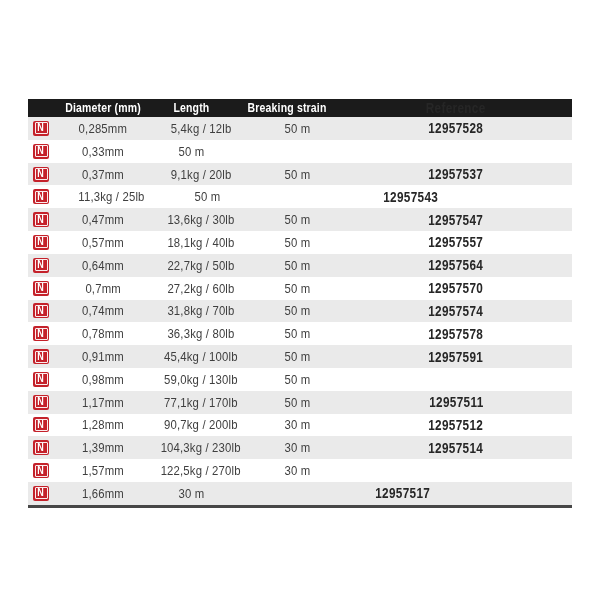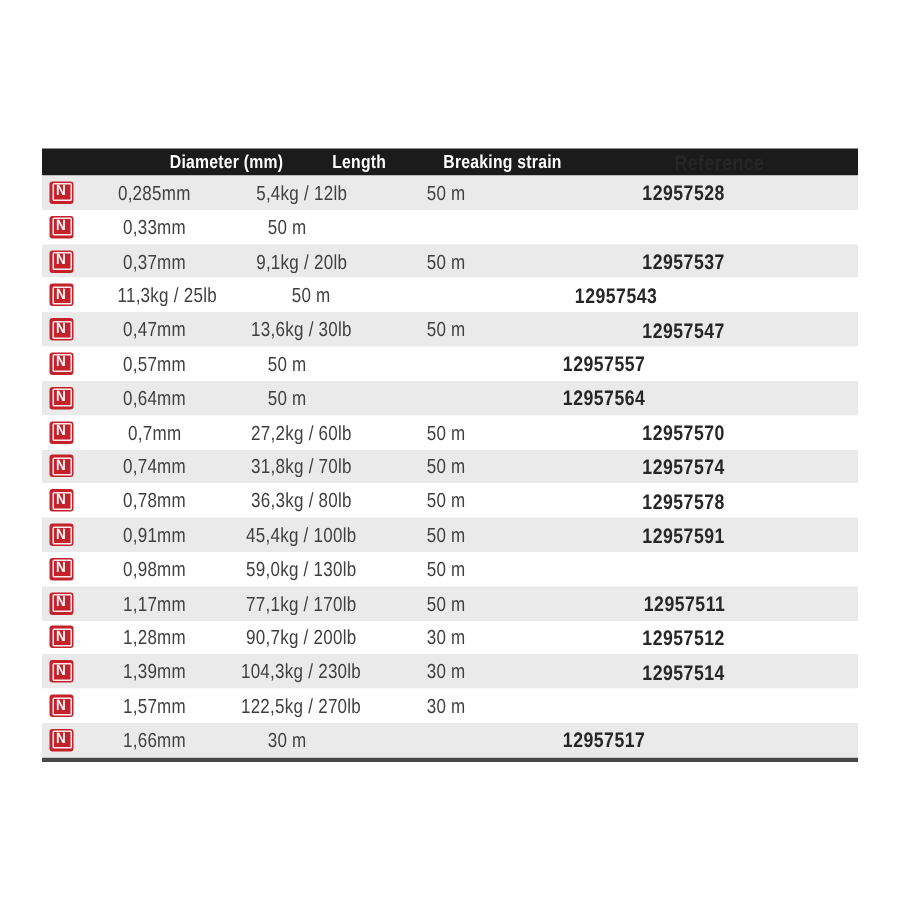--- a/index.html
+++ b/index.html
@@ -22,21 +22,20 @@
     left: 28px;
     top: 99px;
     width: 544px;
     border-bottom: 3px solid #474747;
   }
   .thead {
     display: flex;
     align-items: flex-start;
     height: 18px;
     background: #1b1b1b;
-    padding-left: 48px;
   }
   .thead .cell { color: #ffffff; font-weight: 700; font-size: 12.5px; }
   .tbody .row {
     display: flex;
     align-items: center;
     height: 22.82px;
     background: #ffffff;
   }
   .tbody .row:nth-child(odd) { background: #eaeaea; }
   .cell {
@@ -204,37 +203,43 @@
 
   <div class="row">
     <div class="cell col-icon">
       <span class="n-icon">
         <span class="n-letter">N</span>
       </span>
     </div>
     <div class="cell col-diameter">
       <span class="t">0,57mm</span>
     </div>
+    <div class="cell col-breaking">
+      <span class="t">18,1kg / 40lb</span>
+    </div>
     <div class="cell col-length">
       <span class="t">50 m</span>
     </div>
     <div class="cell col-reference">
       <span class="t">12957557</span>
     </div>
   </div>
 
   <div class="row">
     <div class="cell col-icon">
       <span class="n-icon">
         <span class="n-letter">N</span>
       </span>
     </div>
     <div class="cell col-diameter">
       <span class="t">0,64mm</span>
     </div>
+    <div class="cell col-breaking">
+      <span class="t">22,7kg / 50lb</span>
+    </div>
     <div class="cell col-length">
       <span class="t">50 m</span>
     </div>
     <div class="cell col-reference">
       <span class="t">12957564</span>
     </div>
   </div>
 
   <div class="row">
     <div class="cell col-icon">

